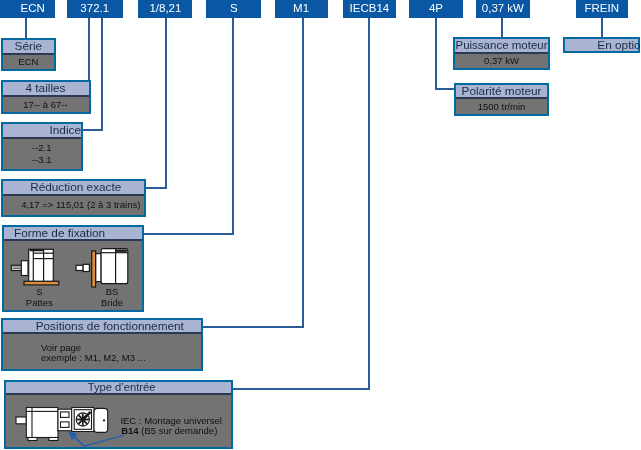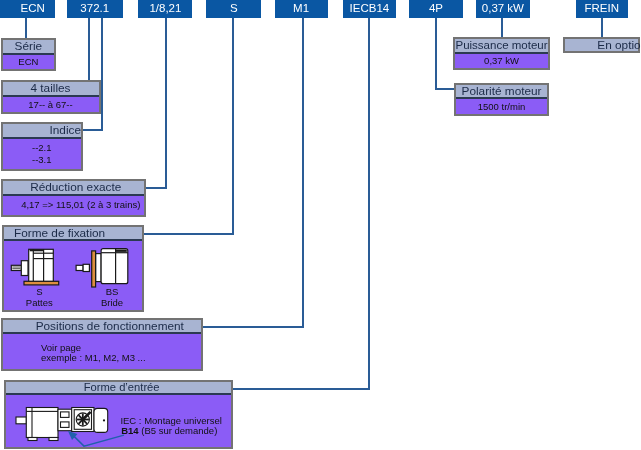--- a/index.html
+++ b/index.html
@@ -1,18 +1,18 @@
 <!DOCTYPE html>
 <html><head>
 <meta charset="utf-8">
 <style>
   html,body{margin:0;padding:0;}
   body{width:641px;height:450px;background:#fff;font-family:"Liberation Sans",sans-serif;position:relative;overflow:hidden;}
   .top{position:absolute;top:0;height:17.5px;background:#0a57a3;color:#fff;font-size:11.5px;line-height:17.5px;text-align:center;white-space:nowrap;}
-  .lb{position:absolute;border:2px solid #737373;box-sizing:border-box;background:#8b5cf6;}
+  .lb{position:absolute;border:2px solid #0369a1;box-sizing:border-box;background:#737373;}
   .lb .h{background:#a8b4d2;color:#1b2a47;font-size:11.8px;text-align:center;border-bottom:2px solid #2b3a52;white-space:nowrap;box-sizing:content-box;}
   .lb .v{color:#111;font-size:9.5px;text-align:center;box-sizing:border-box;}
   .ln{position:absolute;background:#2a5c96;}
 </style>
 </head>
 <body>
 
 <div class="top" style="left:0px;width:54.5px;padding-left:11px;box-sizing:content-box;width:43.5px;">ECN</div>
 <div class="top" style="left:67px;width:55.5px;">372.1</div>
 <div class="top" style="left:138.3px;width:54.2px;">1/8,21</div>
@@ -39,21 +39,21 @@
 <div class="ln" style="left:435px;top:17.5px;width:2px;height:72.8px;"></div>
 <div class="ln" style="left:435px;top:88.3px;width:18.7px;height:2px;"></div>
 <div class="ln" style="left:501px;top:17.5px;width:2px;height:19.9px;"></div>
 <div class="ln" style="left:600.8px;top:17.5px;width:2px;height:19.8px;"></div>
 
 <div class="lb" style="left:0.5px;top:37.7px;width:55.7px;">
   <div class="h" style="height:13.2px;line-height:13.2px;">Série</div>
   <div class="v" style="height:14.5px;line-height:14.5px;">ECN</div>
 </div>
 
-<div class="lb" style="left:0.5px;top:79.9px;width:100px;">
+<div class="lb" style="left:0.5px;top:79.9px;width:90px;">
   <div class="h" style="height:12.8px;line-height:12.8px;">4 tailles</div>
   <div class="v" style="height:15.7px;line-height:15.7px;">17-- à 67--</div>
 </div>
 
 <div class="lb" style="left:0.5px;top:122.4px;width:82.5px;">
   <div class="h" style="height:12.3px;line-height:12.3px;text-align:right;">Indice</div>
   <div class="v" style="height:30.1px;line-height:12.2px;padding-top:3.5px;">--2.1<br>--3.1</div>
 </div>
 
 <div class="lb" style="left:0.5px;top:179px;width:145.5px;">
@@ -97,21 +97,21 @@
     </svg>
   </div>
 </div>
 
 <div class="lb" style="left:1px;top:318px;width:201.6px;">
   <div class="h" style="height:12.3px;line-height:12.3px;padding-left:16px;">Positions de fonctionnement</div>
   <div class="v" style="height:35.1px;text-align:left;padding:9px 0 0 38px;line-height:9.8px;">Voir page<br>exemple : M1, M2, M3 ...</div>
 </div>
 
 <div class="lb" style="left:4px;top:380.3px;width:229.3px;">
-  <div class="h" style="height:10.6px;line-height:10.6px;padding-left:6px;font-size:11.2px;">Forme d’entrée</div>
+  <div class="h" style="height:10.6px;line-height:10.6px;padding-left:6px;font-size:11.2px;">Type d’entrée</div>
   <div class="v" style="height:52.3px;position:relative;text-align:left;">
     <svg width="225" height="52" style="position:absolute;left:0;top:0;" viewBox="0 0 225 52">
       <g stroke="#1a1a1a" fill="#fff" stroke-width="1.1">
         <rect x="10" y="22" width="10.3" height="6.8"></rect>
         <rect x="20.3" y="12.5" width="31.7" height="30"></rect>
         <line x1="26" y1="12.5" x2="26" y2="42.5"></line>
         <line x1="20.3" y1="16.4" x2="52" y2="16.4"></line>
         <rect x="22" y="42.5" width="9" height="3"></rect>
         <rect x="43" y="42.5" width="9" height="3"></rect>
         <rect x="52" y="14.2" width="13.7" height="21.5"></rect>

